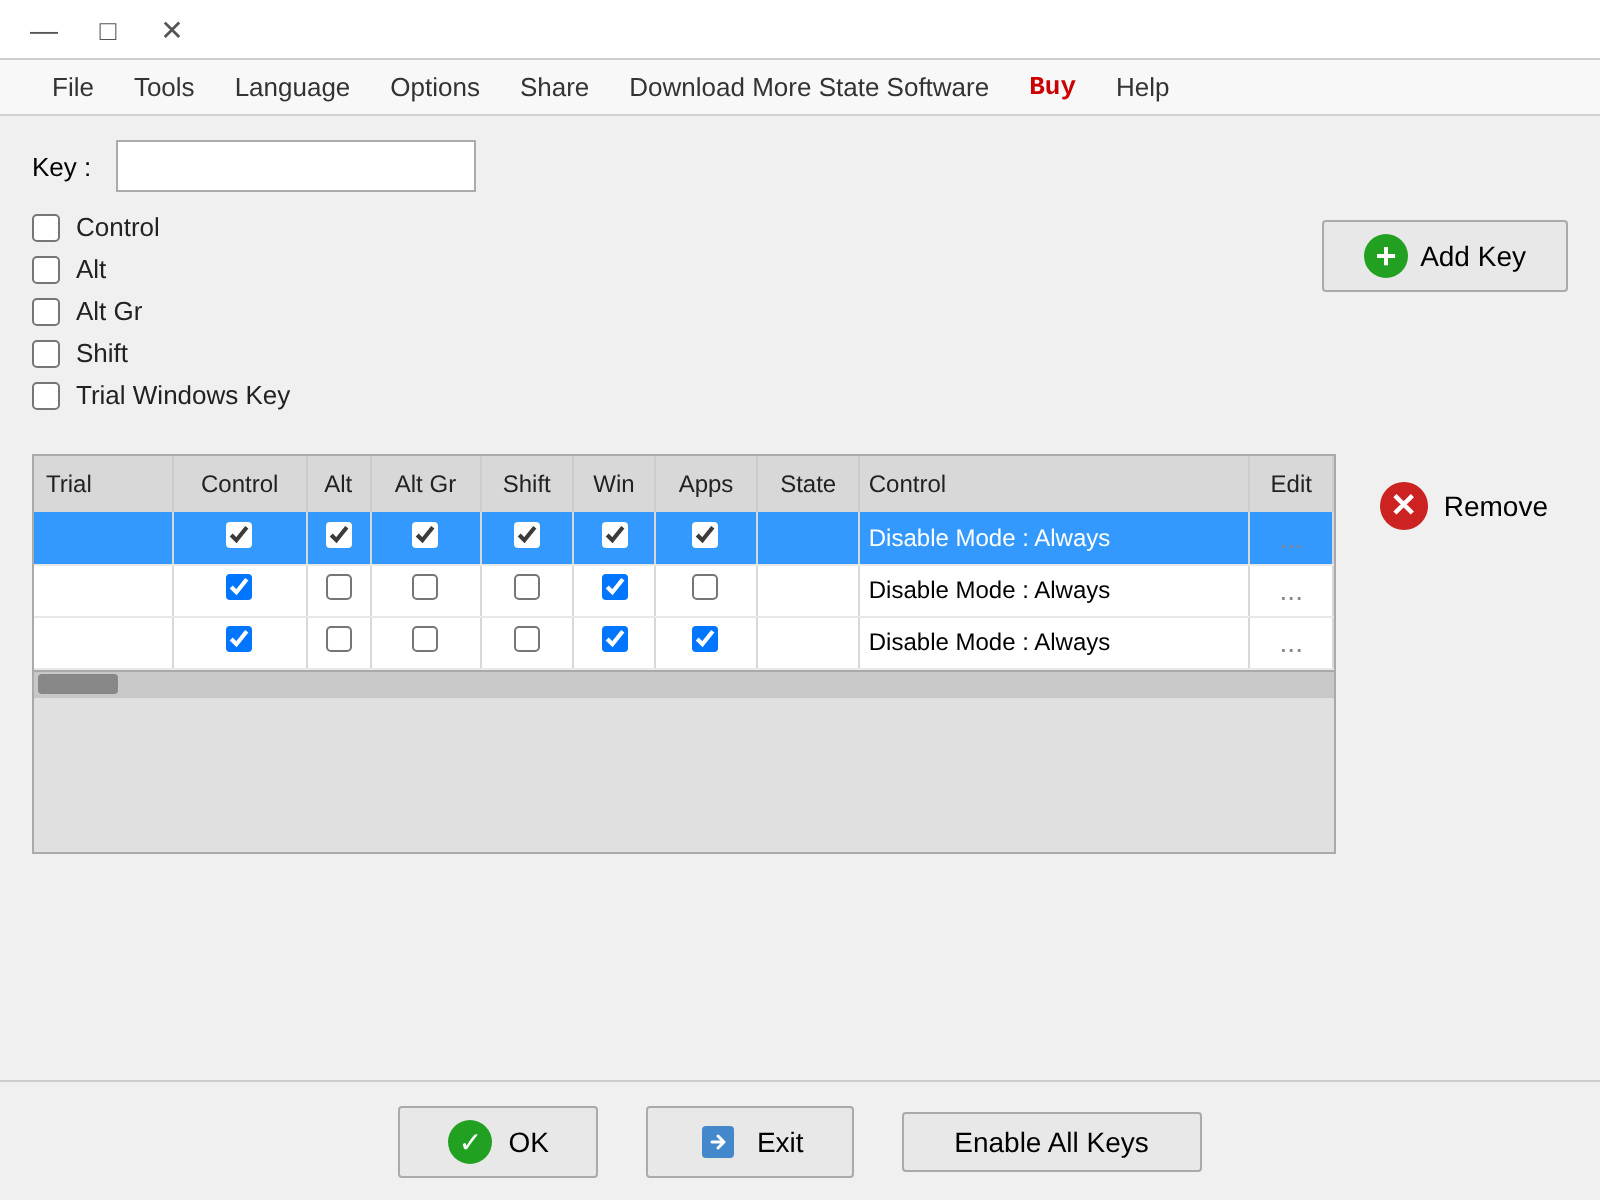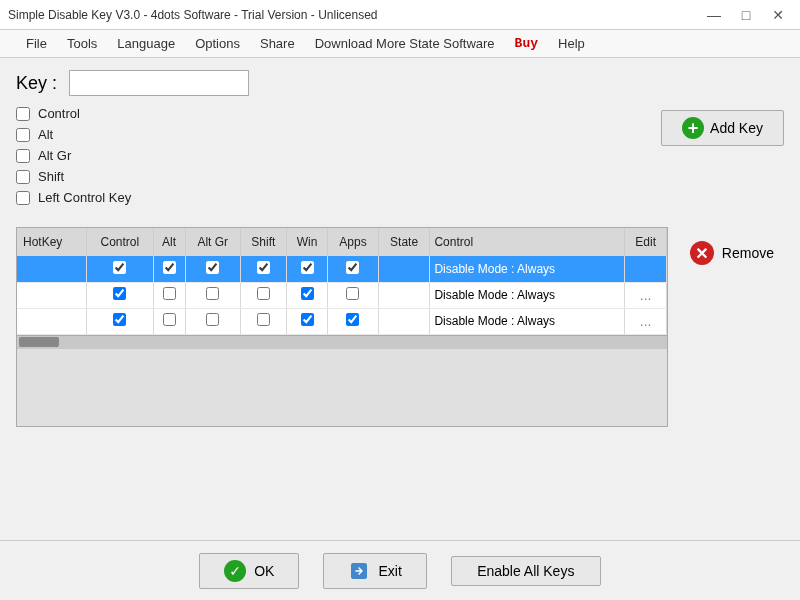--- a/index.html
+++ b/index.html
@@ -68,21 +68,21 @@
       flex-direction: column;
     }
 
     
     #key-row {
       display: flex;
       align-items: center;
       margin-bottom: 10px;
     }
     #key-label {
-      font-size: 18px;
+      font-size: 13px;
       margin-right: 12px;
       font-weight: normal;
     }
     #key-input {
       width: 180px;
       height: 26px;
       border: 1px solid #aaa;
       background: #fff;
       padding: 2px 4px;
       font-size: 13px;
@@ -297,21 +297,20 @@
     }
     .exit-icon svg {
       width: 20px;
       height: 20px;
     }
   </style>
 </head>
 <body>
 
 <div id="titlebar">
-  <span>Simple Disable Key V3.0 - 4dots Software - Trial Version - Unlicensed</span>
   <div id="titlebar-controls">
     <button class="titlebar-btn">—</button>
     <button class="titlebar-btn">□</button>
     <button class="titlebar-btn close">✕</button>
   </div>
 </div>
 
 <div id="menubar">
   <span class="menu-item">File</span>
   <span class="menu-item">Tools</span>
@@ -343,35 +342,35 @@
       <div class="checkbox-row">
         <input type="checkbox" id="cb-altgr" style="">
         <label for="cb-altgr">Alt Gr</label>
       </div>
       <div class="checkbox-row">
         <input type="checkbox" id="cb-shift" style="">
         <label for="cb-shift">Shift</label>
       </div>
       <div class="checkbox-row">
         <input type="checkbox" id="cb-lwin" style="">
-        <label for="cb-lwin">Left Control Key</label>
+        <label for="cb-lwin">Trial Windows Key</label>
       </div>
     </div>
     <button id="add-key-btn">
       <span class="add-icon">+</span>
       <span>Add Key</span>
     </button>
   </div>
 
   <div id="table-area">
     <div id="table-container">
       <table>
         <thead>
           <tr>
-            <th style="min-width:50px;">HotKey</th>
+            <th style="min-width:50px;">Trial</th>
             <th>Control</th>
             <th>Alt</th>
             <th>Alt Gr</th>
             <th>Shift</th>
             <th>Win</th>
             <th>Apps</th>
             <th>State</th>
             <th class="settings-col" style="min-width:140px;">Control</th>
             <th>Edit</th>
           </tr>

